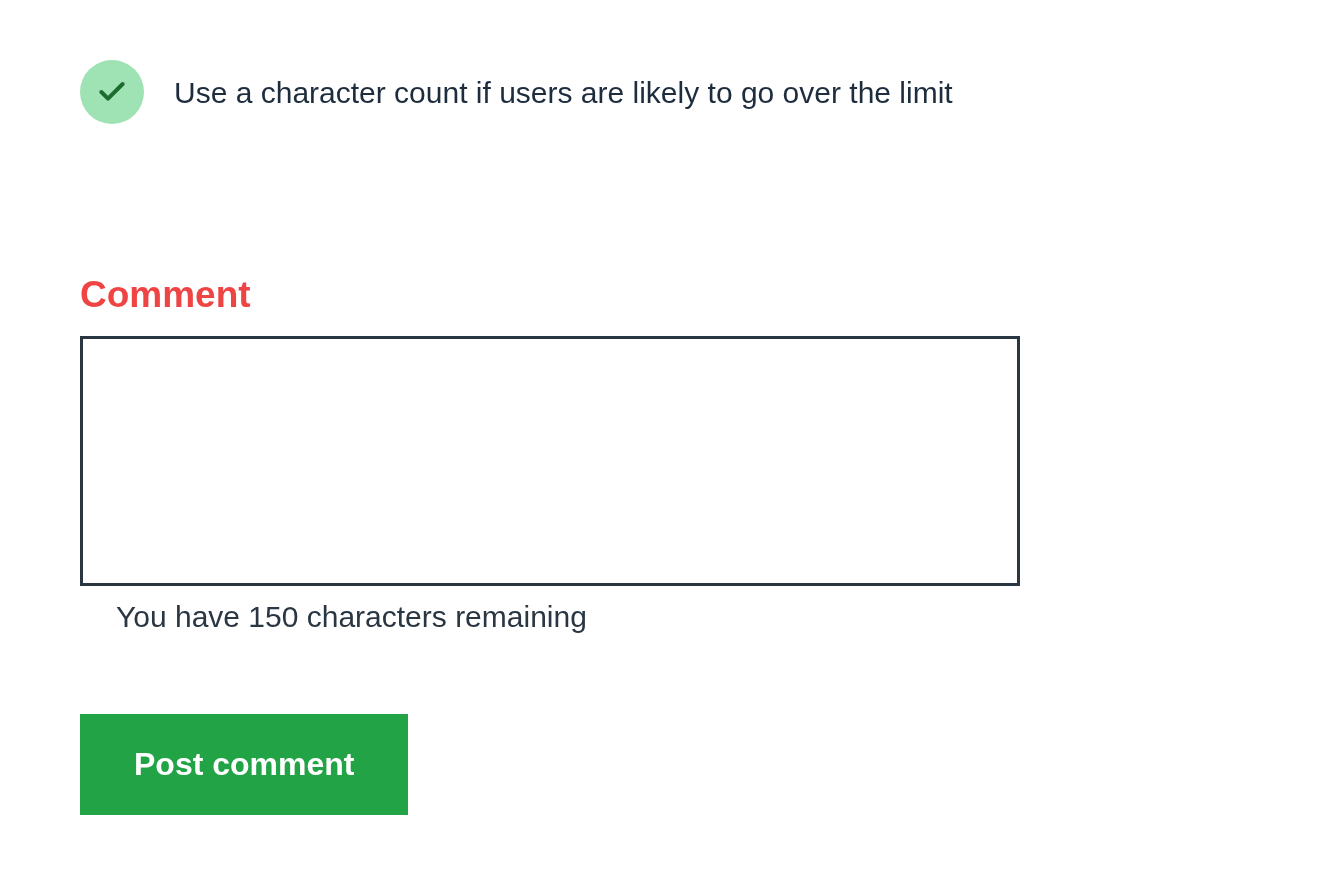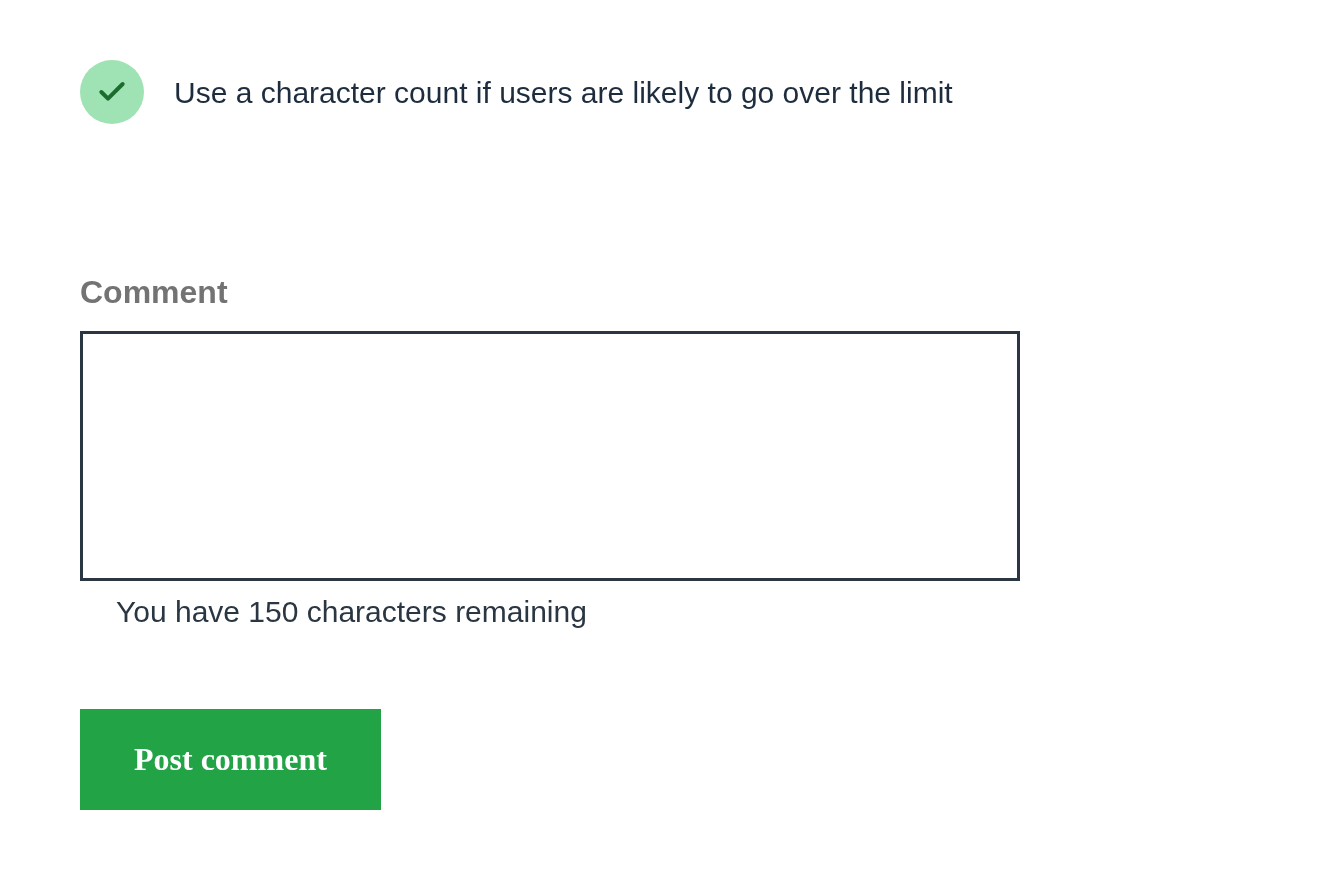--- a/index.html
+++ b/index.html
@@ -32,23 +32,23 @@
     .tip-icon svg {
       width: 32px;
       height: 32px;
     }
     .tip-text {
       font-size: 30px;
       color: #1d2d3e;
       line-height: 1.3;
     }
     .field-label {
-      font-size: 32px;
+      font-size: 37px;
       font-weight: 700;
-      color: #737373;
+      color: #ef4444;
       margin-bottom: 20px;
       display: block;
     }
     .textarea-wrapper {
       width: 940px;
     }
     textarea {
       width: 100%;
       height: 250px;
       border: 3px solid #2a3642;
@@ -67,21 +67,21 @@
     }
     .submit-button {
       margin-top: 80px;
       background: #21a346;
       color: #ffffff;
       border: none;
       padding: 32px 54px;
       font-size: 32px;
       font-weight: 700;
       cursor: pointer;
-      font-family: Liberation Serif, serif;
+      font-family: Liberation Sans, sans-serif;
     }
   </style>
 </head>
 <body>
 
 
 
 <div class="tip-row">
   <div class="tip-icon">
     <svg viewBox="0 0 24 24" fill="none" stroke="#1c6b2f" stroke-width="3" stroke-linecap="round" stroke-linejoin="round">

